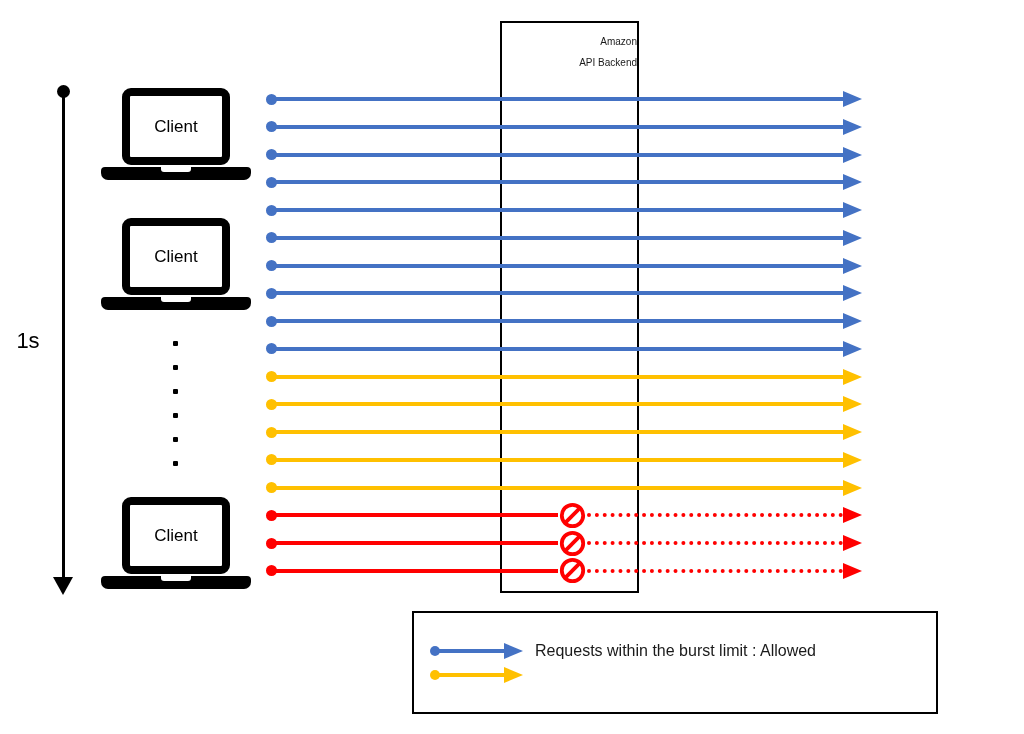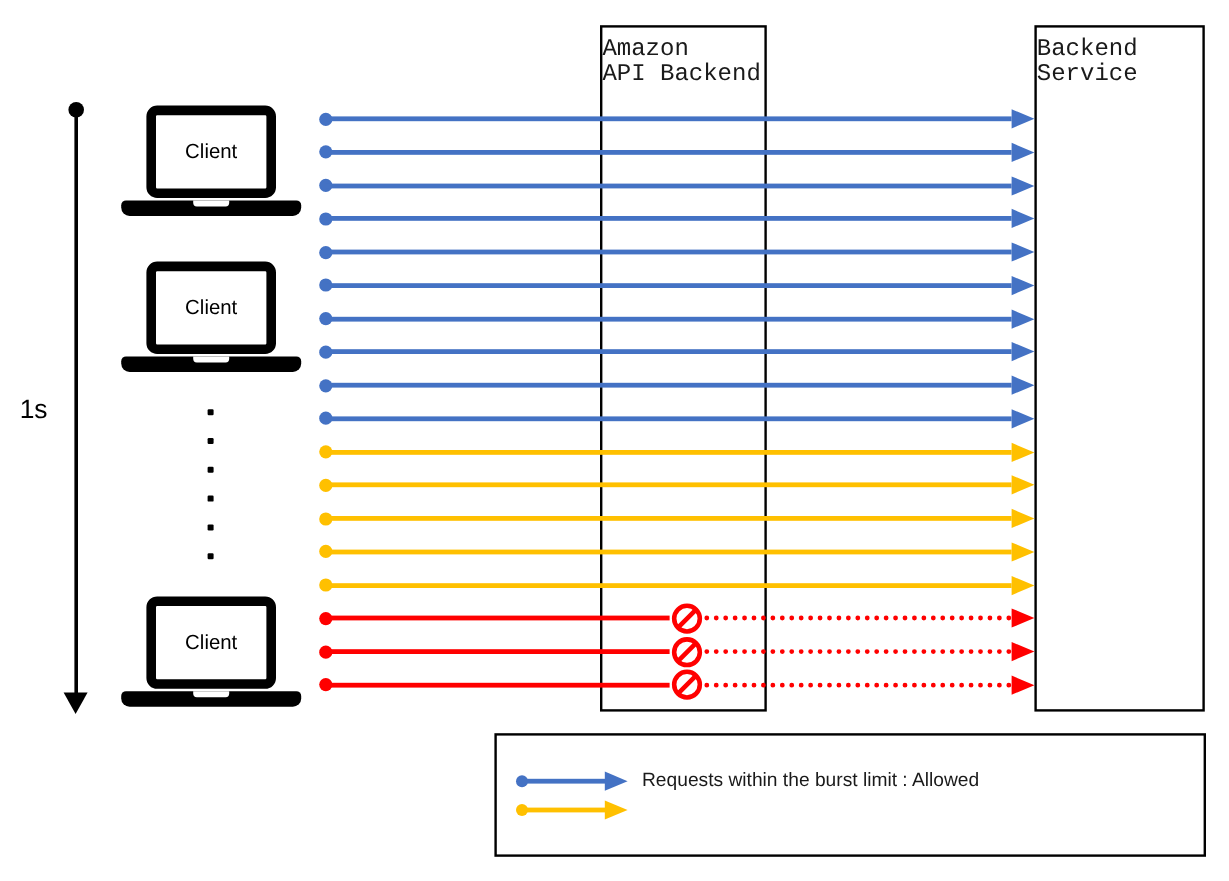--- a/index.html
+++ b/index.html
@@ -17,32 +17,32 @@
   .laptop{position:absolute;left:101px;width:150px;height:93px;}
   .lt-screen{position:absolute;left:21px;top:0;width:108px;height:77px;box-sizing:border-box;
     border:8px solid #000;border-radius:9px;background:#fff;
     display:flex;align-items:center;justify-content:center;font-size:17px;color:#000;}
   .lt-base{position:absolute;left:0;top:79px;width:150px;height:13px;background:#000;border-radius:4px 4px 7px 7px;}
   .lt-notch{position:absolute;left:60px;top:0;width:30px;height:5px;background:#fff;border-radius:0 0 3px 3px;}
   
   .e-dot{position:absolute;left:173px;width:5px;height:5px;background:#000;border-radius:1px;}
   
   .col-box{position:absolute;top:21px;height:572px;box-sizing:border-box;border:2px solid #000;background:transparent;}
-  .col-title{padding-top:8px;text-align:left;font-size:20px;line-height:21px;color:#1a1a1a;font-family:Liberation Mono, monospace;}
+  .col-title{padding-top:8px;text-align:right;font-size:10px;line-height:21px;color:#1a1a1a;}
   #gw-box{left:500px;width:139px;}
   #be-box{left:862px;width:142px;}
   
   .fdot{position:absolute;width:11px;height:11px;border-radius:50%;}
   .fline{position:absolute;height:4px;}
   .fdotted{position:absolute;height:0;border-top:4px dotted #f00;}
   .farrow{position:absolute;width:0;height:0;
     border-top:8px solid transparent;border-bottom:8px solid transparent;border-left:19px solid #000;}
   .noentry{position:absolute;width:27px;height:27px;}
   
-  .legend{position:absolute;left:412px;top:611px;width:593px;height:103px;box-sizing:border-box;
+  .legend{position:absolute;left:412px;top:611px;width:526px;height:103px;box-sizing:border-box;
     border:2px solid #000;display:flex;flex-direction:column;justify-content:center;gap:5px;padding-left:16px;}
   .lg-row{display:flex;align-items:center;height:24px;}
   .lg-arrow{position:relative;width:93px;height:16px;margin-right:12px;flex:0 0 auto;}
   .lg-dot{position:absolute;left:0;top:3px;width:10px;height:10px;border-radius:50%;}
   .lg-line{position:absolute;left:5px;top:6px;width:70px;height:4px;}
   .lg-head{position:absolute;left:74px;top:0;width:0;height:0;
     border-top:8px solid transparent;border-bottom:8px solid transparent;border-left:19px solid;}
   .lg-label{font-size:16px;color:#1a1a1a;white-space:nowrap;}
 </style>
 </head>
@@ -82,26 +82,20 @@
       <div class="e-dot" style="top: 389px;"></div>
       <div class="e-dot" style="top: 413px;"></div>
       <div class="e-dot" style="top: 437px;"></div>
       <div class="e-dot" style="top: 461px;"></div>
     </div>
 
   <div class="col-box" id="gw-box">
     <div class="col-title">
       <div>Amazon</div>
       <div>API Backend</div>
-    </div>
-  </div>
-  <div class="col-box" id="be-box">
-    <div class="col-title">
-      <div>Backend</div>
-      <div>Service</div>
     </div>
   </div>
 
   <div id="flows">
       <div class="fdot" style="left: 266px; top: 93.5px; background: rgb(68, 114, 196);"></div>
       <div class="fline" style="left: 272px; top: 97px; width: 571px; background: rgb(68, 114, 196);"></div>
       <div class="farrow" style="left: 843px; top: 91px; border-left-color: rgb(68, 114, 196);"></div>
       <div class="fdot" style="left: 266px; top: 121.26px; background: rgb(68, 114, 196);"></div>
       <div class="fline" style="left: 272px; top: 124.76px; width: 571px; background: rgb(68, 114, 196);"></div>
       <div class="farrow" style="left: 843px; top: 118.76px; border-left-color: rgb(68, 114, 196);"></div>

